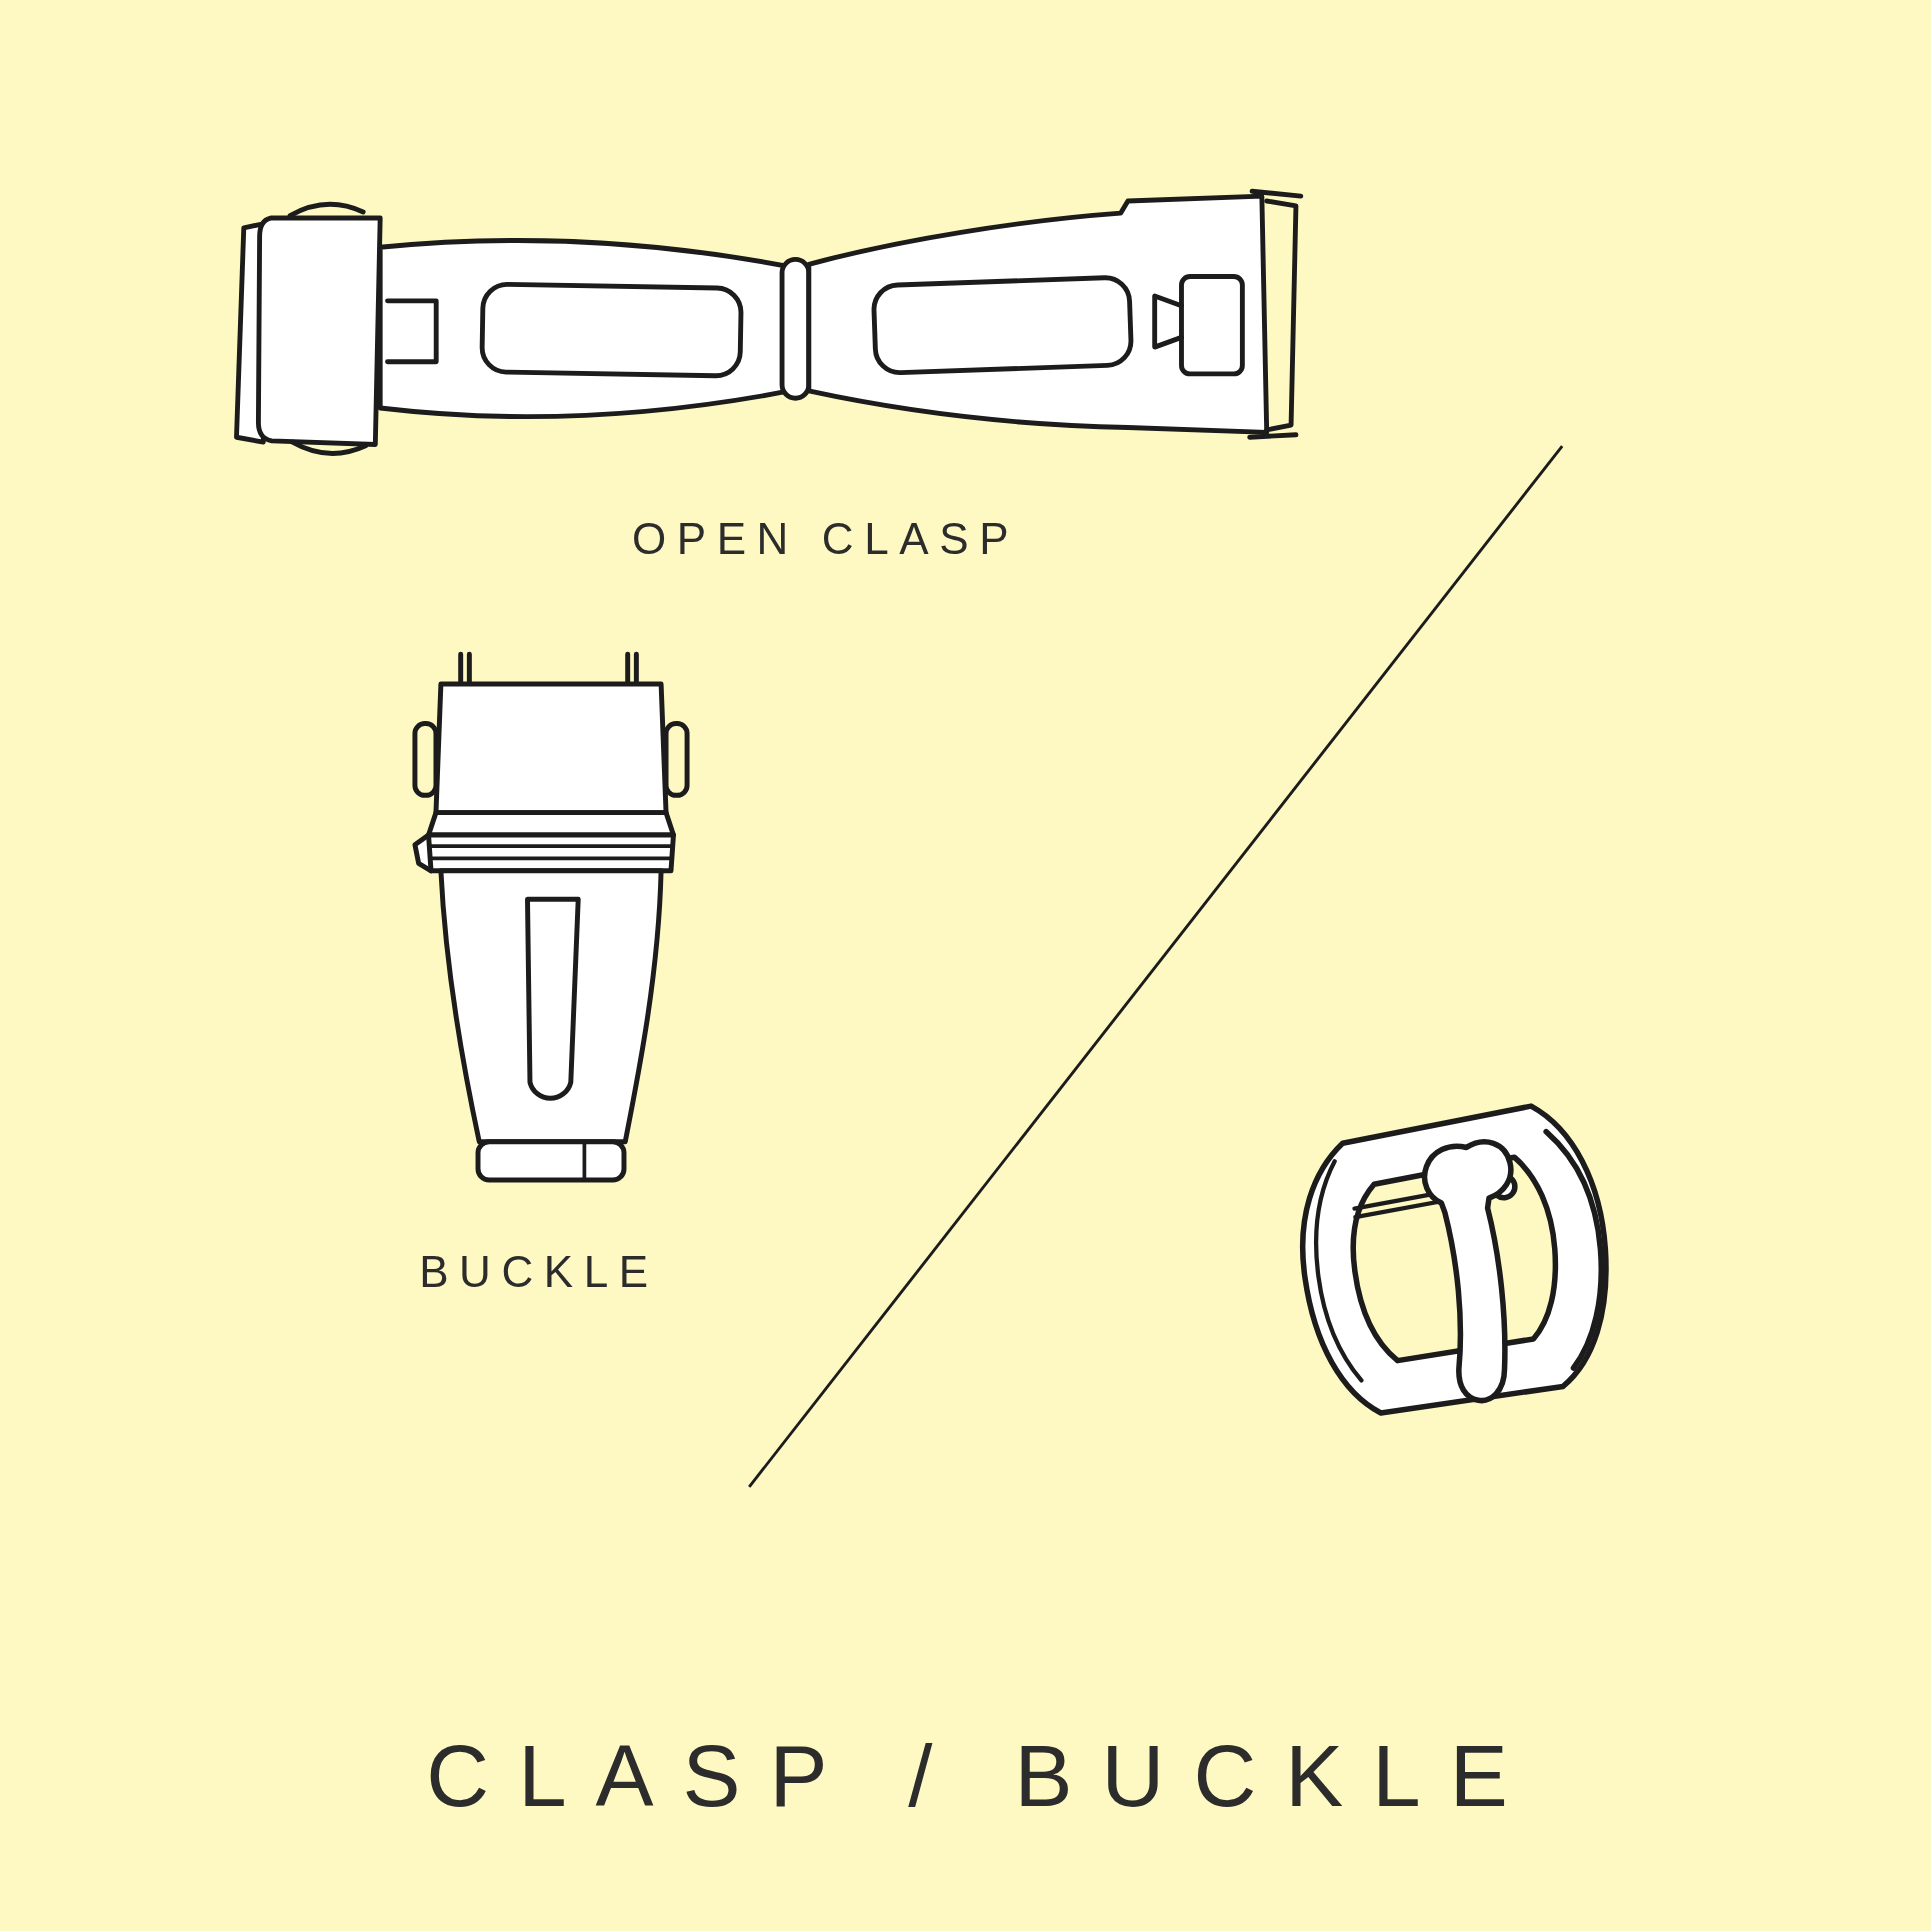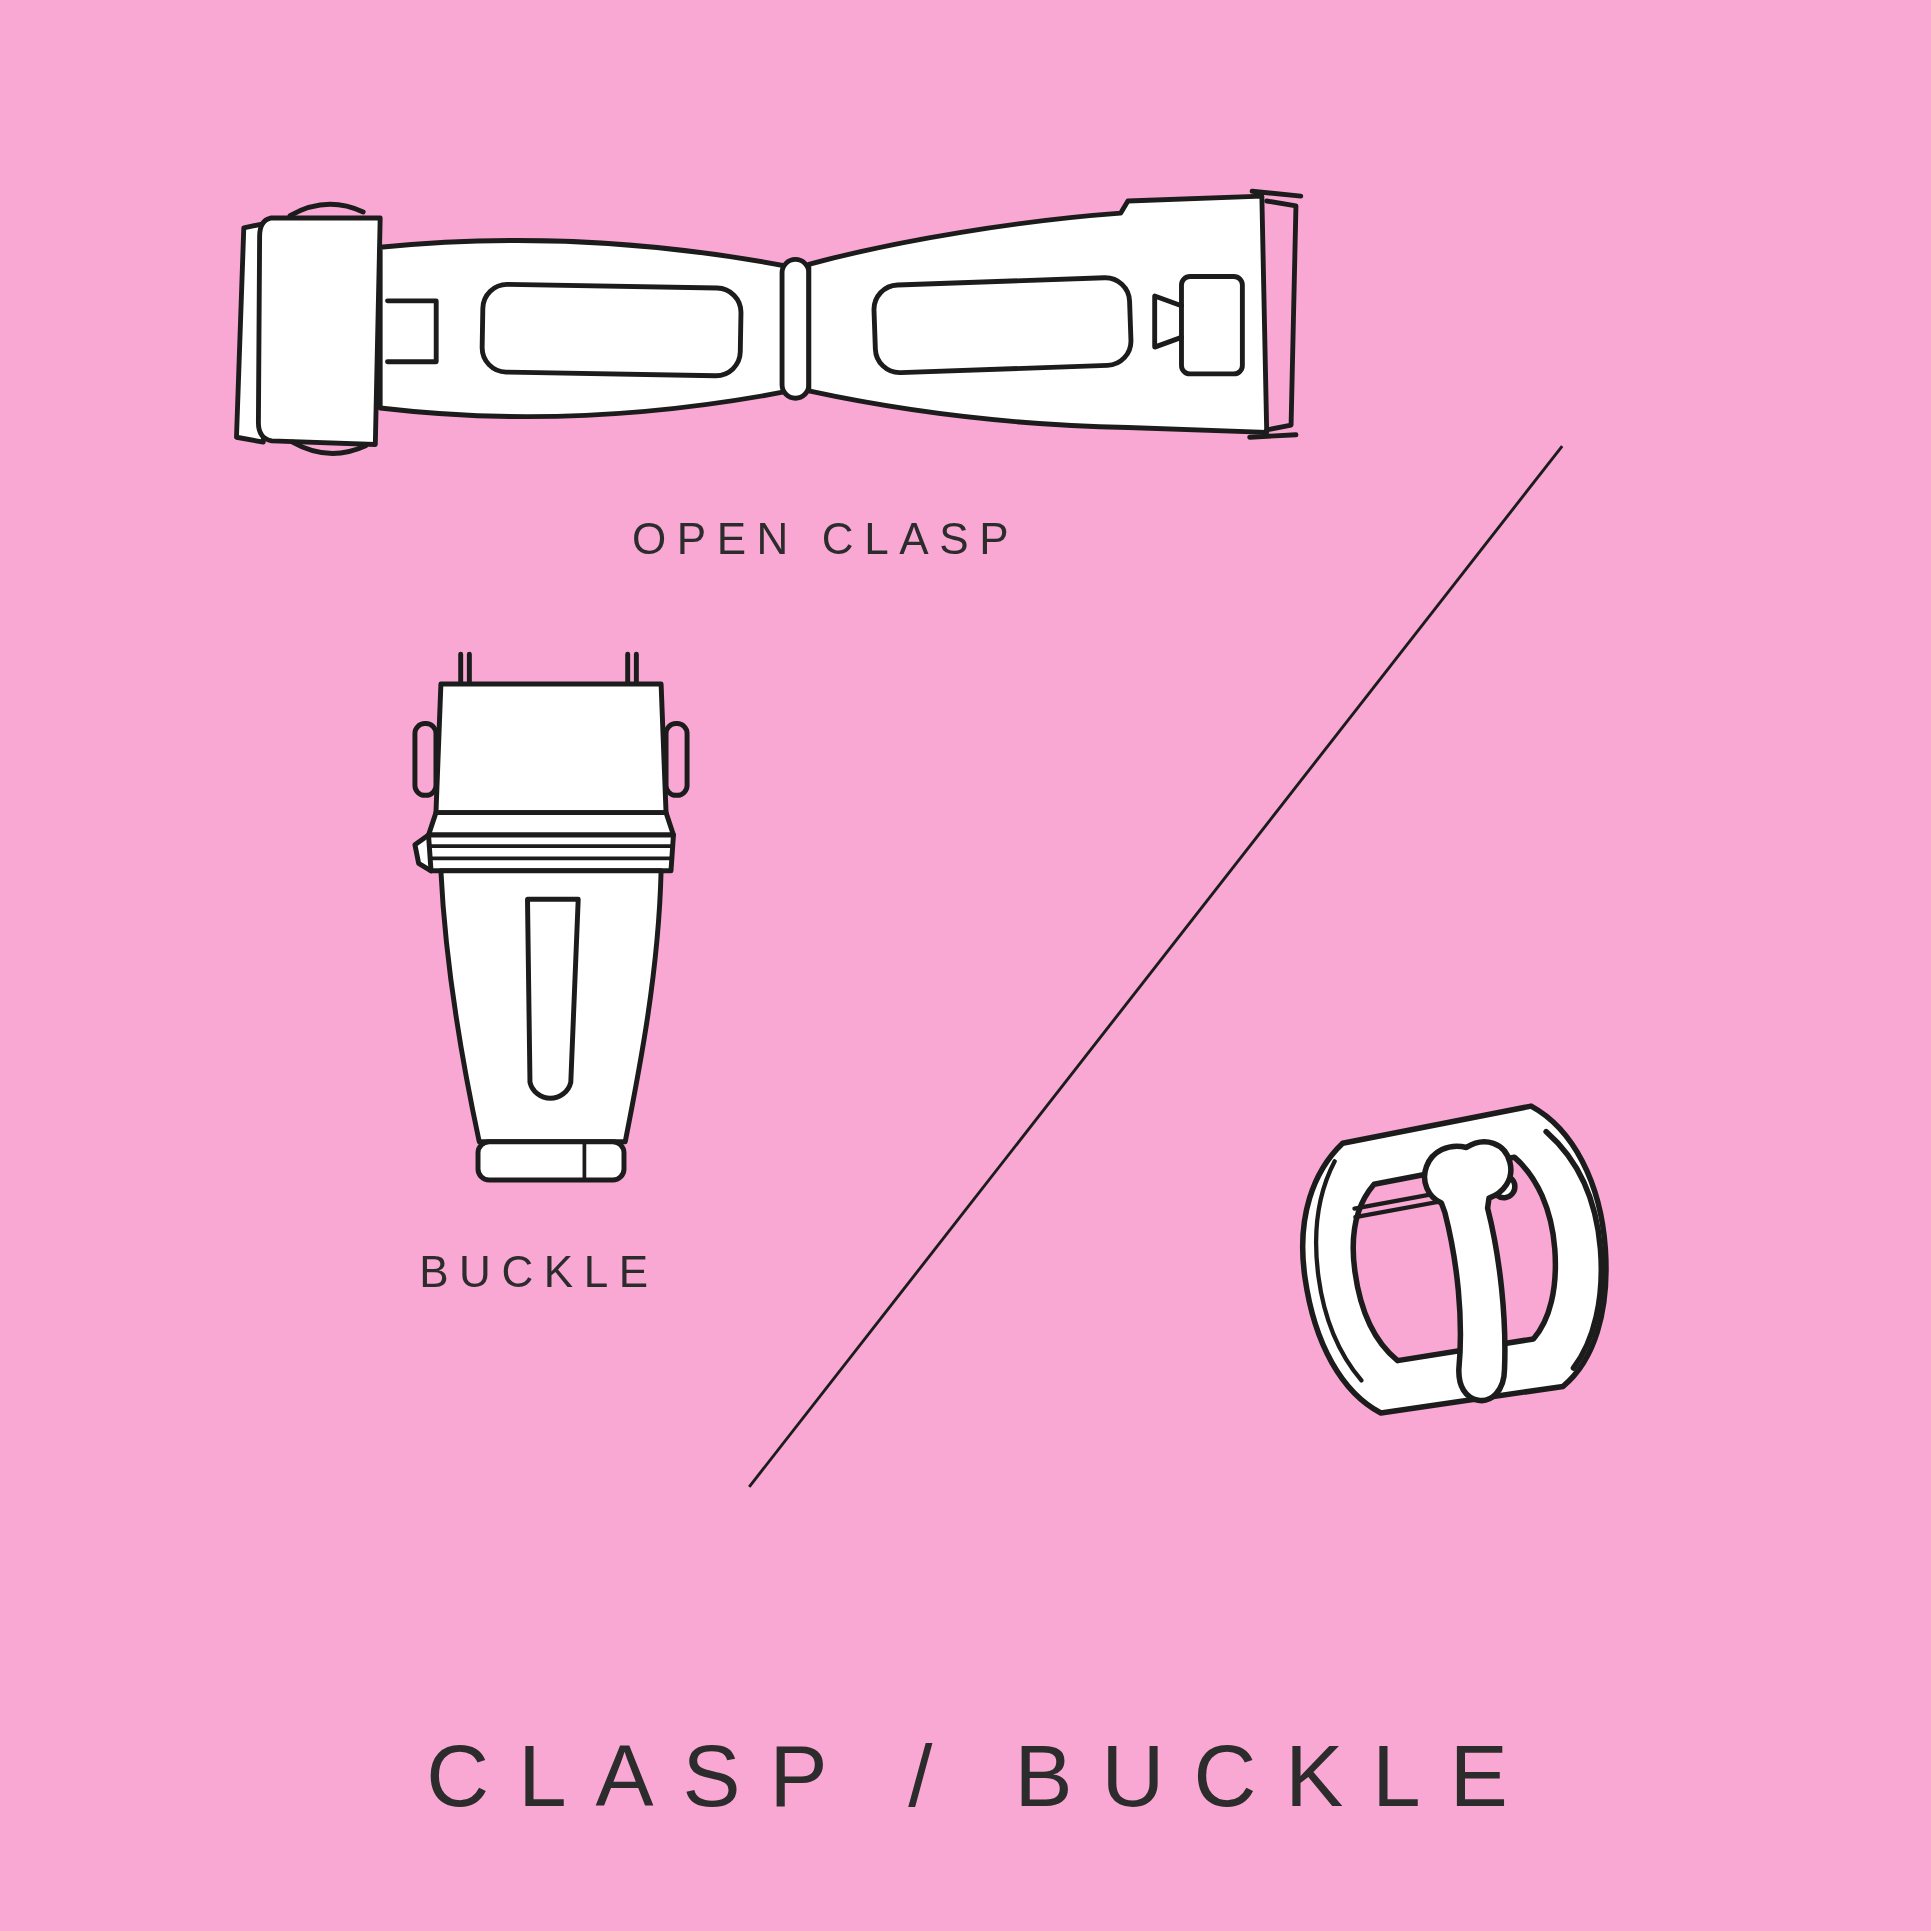--- a/index.html
+++ b/index.html
@@ -4,21 +4,21 @@
 <style>
   html, body {
     margin: 0;
     padding: 0;
     background: #ffffff;
   }
   #page {
     position: relative;
     width: 1931px;
     height: 1931px;
-    background: #f9a8d4;
+    background: #fef9c3;
     overflow: hidden;
     font-family: "Liberation Sans", sans-serif;
     color: #2c2c2c;
   }
   .fig {
     position: absolute;
   }
   .fig svg {
     display: block;
     width: 100%;

